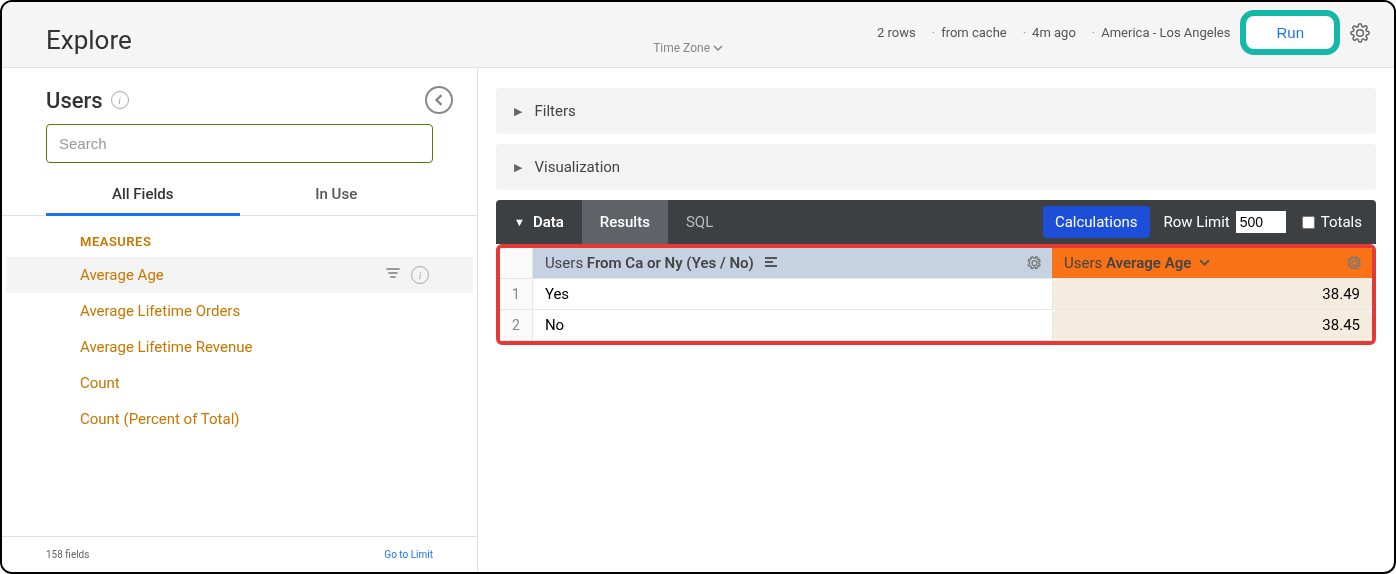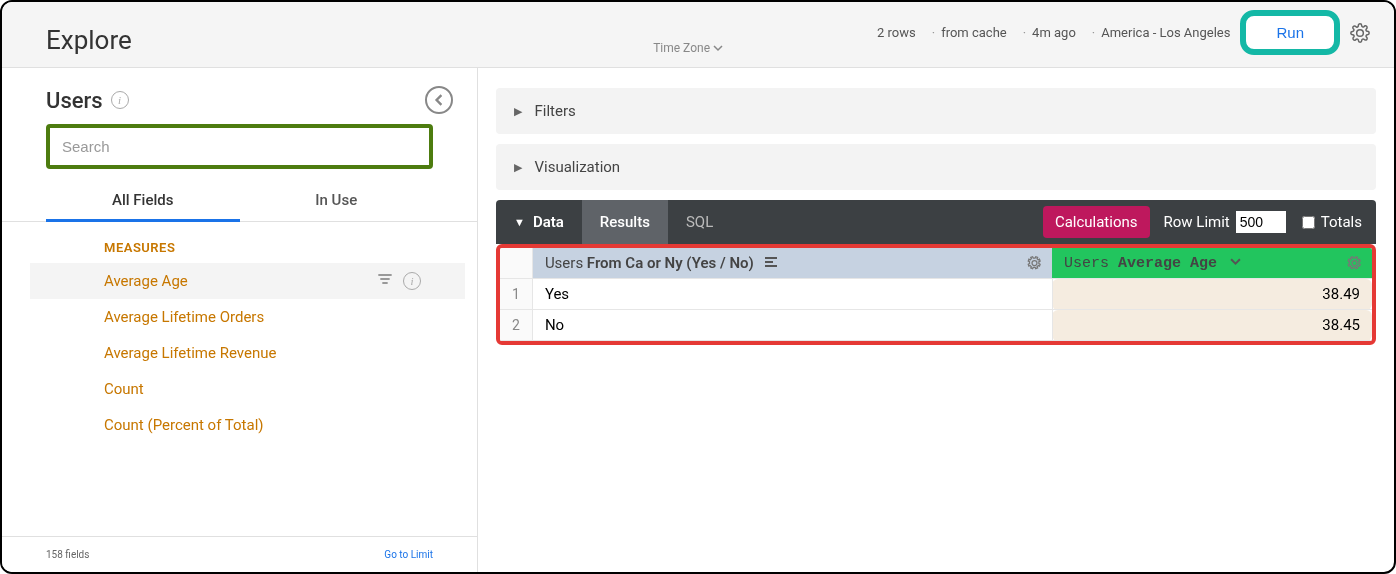--- a/index.html
+++ b/index.html
@@ -122,21 +122,21 @@
       justify-content: center;
       cursor: pointer;
       color: #888;
     }
     .search-wrap {
       padding: 0 44px 10px 44px;
     }
     .search-input {
       width: 100%;
       padding: 10px 12px;
-      border: 4px solid #4d7c0f;
+      border: 1px solid #4d7c0f;
       border-radius: 4px;
       font-size: 15px;
       color: #333;
     }
     .search-input::placeholder { color: #999; }
     .tabs {
       display: flex;
       padding: 0 44px;
       border-bottom: 1px solid #e0e0e0;
     }
@@ -156,24 +156,23 @@
     .tab.active::after {
       content: "";
       position: absolute;
       bottom: -1px;
       left: 0;
       right: 0;
       height: 3px;
       background: #1a73e8;
     }
     .fields-list {
-      padding: 14px 12px;
+      padding: 14px 4px;
       flex: 1;
       overflow: auto;
-      margin-left: 16px;
     }
     .section-label {
       font-size: 13px;
       font-weight: 600;
       color: #c77700;
       letter-spacing: 0.5px;
       padding: 4px 44px 8px 74px;
     }
     .field-item {
       font-size: 15px;
@@ -250,21 +249,21 @@
     }
     .data-bar-item.results {
       background: #5f6368;
       font-weight: 500;
     }
     .data-bar-item.sql {
       color: #bbb;
     }
     .spacer { flex: 1; }
     .calc-btn {
-      background: #be185d;
+      background: #1d4ed8;
       padding: 7px 12px;
       border-radius: 4px;
       margin-right: 14px;
       cursor: pointer;
     }
     .row-limit-label {
       margin-right: 6px;
     }
     .row-limit-input {
       width: 50px;
@@ -305,25 +304,24 @@
       font-size: 14px;
     }
     th.dim-header {
       background: #c6d2e1;
       color: #444;
       font-weight: 400;
       position: relative;
       margin-left: 36px;
     }
     th.meas-header {
-      background: #22c55e;
+      background: #f97316;
       color: #444;
       font-weight: 400;
       position: relative;
-      font-family: Liberation Mono, monospace;
     }
     .hdr-gear {
       position: absolute;
       right: 10px;
       top: 50%;
       transform: translateY(-50%);
       color: #777;
     }
     .sort-arrow {
       font-size: 12px;

